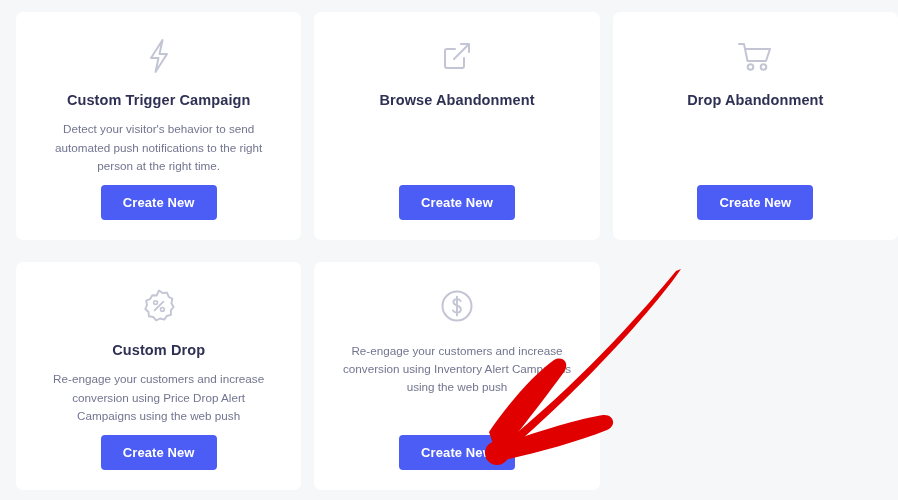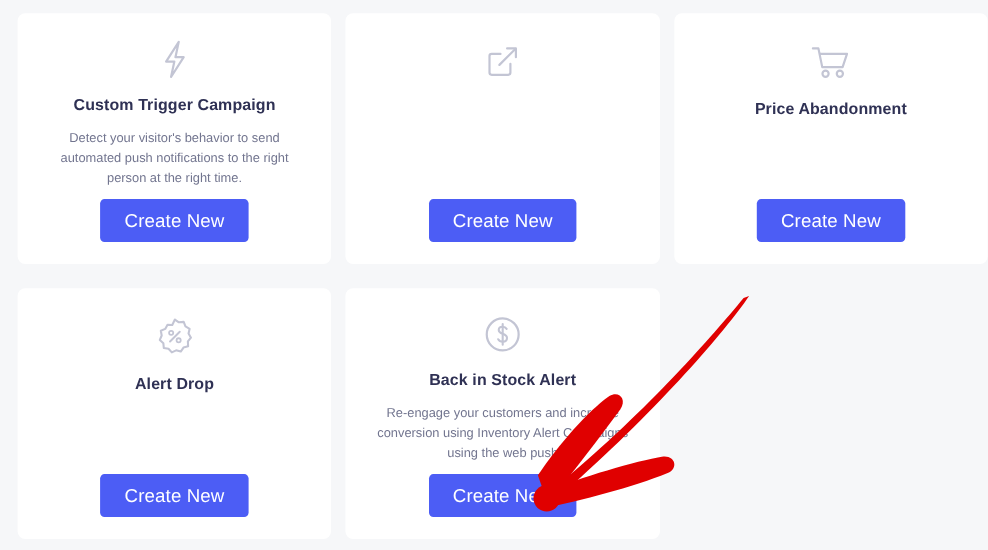--- a/index.html
+++ b/index.html
@@ -75,22 +75,22 @@
   }
 
   .card-spacer {
     flex: 1 1 auto;
     min-height: 10px;
   }
 
   .create-btn {
     background: #4c5df5;
     color: #ffffff;
-    font-size: 17px;
-    font-weight: normal;
+    font-size: 13px;
+    font-weight: bold;
     border: none;
     border-radius: 4px;
     padding: 11px 22px 11px 22px;
     cursor: pointer;
     font-family: "Liberation Sans", sans-serif;
     line-height: 1;
     letter-spacing: 0.1px;
   }
 
   #annotation-arrow {
@@ -120,60 +120,61 @@
   </div>
 
   <div class="campaign-card">
     <div class="card-icon">
       <svg width="36" height="36" viewBox="0 0 36 36" fill="none">
         <path d="M22 6 H30 V14" stroke="#c3c5d4" stroke-width="2" stroke-linecap="round" stroke-linejoin="round"></path>
         <path d="M29.5 6.5 L15 21" stroke="#c3c5d4" stroke-width="2" stroke-linecap="round"></path>
         <path d="M25 20 V28 A2 2 0 0 1 23 30 H8 A2 2 0 0 1 6 28 V13 A2 2 0 0 1 8 11 H16" stroke="#c3c5d4" stroke-width="2" stroke-linecap="round" stroke-linejoin="round" fill="none"></path>
       </svg>
     </div>
+    <h3 class="card-title">Browse Abandonment</h3>
     <div class="card-spacer"></div>
     <button class="create-btn">Create New</button>
   </div>
 
   <div class="campaign-card">
     <div class="card-icon">
       <svg width="40" height="36" viewBox="0 0 40 36" fill="none">
         <path d="M4 6 H9 L12.5 23 H31 L35 11 H11" stroke="#c3c5d4" stroke-width="2" stroke-linecap="round" stroke-linejoin="round" fill="none"></path>
         <circle cx="15.5" cy="29" r="2.8" stroke="#c3c5d4" stroke-width="2" fill="none"></circle>
         <circle cx="28.5" cy="29" r="2.8" stroke="#c3c5d4" stroke-width="2" fill="none"></circle>
       </svg>
     </div>
-    <h3 class="card-title">Price Abandonment</h3>
+    <h3 class="card-title">Drop Abandonment</h3>
     <div class="card-spacer"></div>
     <button class="create-btn">Create New</button>
   </div>
 
   <div class="campaign-card">
     <div class="card-icon">
       <svg width="38" height="38" viewBox="0 0 38 38" fill="none">
         <path d="M19 3.5 L22.6 6.0 L27.0 5.6 L28.6 9.7 L32.4 11.9 L31.4 16.2 L33.6 20 L30.8 23.4 L31.0 27.8 L26.8 29.0 L24.3 32.6 L20.1 31.5 L16.2 33.3 L13.2 30.0 L8.9 29.3 L8.5 25.0 L5.3 22.0 L7.0 18.0 L6.2 13.7 L10.2 12.0 L12.3 8.2 L16.6 8.5 Z" stroke="#c3c5d4" stroke-width="1.9" stroke-linejoin="round" fill="none"></path>
         <circle cx="15.6" cy="15.6" r="1.9" stroke="#c3c5d4" stroke-width="1.6" fill="none"></circle>
         <circle cx="22.4" cy="22.4" r="1.9" stroke="#c3c5d4" stroke-width="1.6" fill="none"></circle>
         <path d="M23.4 14.6 L14.6 23.4" stroke="#c3c5d4" stroke-width="1.8" stroke-linecap="round"></path>
       </svg>
     </div>
-    <h3 class="card-title">Alert Drop</h3>
+    <h3 class="card-title">Custom Drop</h3>
+    <p class="card-desc">Re-engage your customers and increase conversion using Price Drop Alert Campaigns using the web push</p>
     <div class="card-spacer"></div>
     <button class="create-btn">Create New</button>
   </div>
 
   <div class="campaign-card">
     <div class="card-icon">
       <svg width="38" height="38" viewBox="0 0 38 38" fill="none">
         <circle cx="19" cy="19" r="14.5" stroke="#c3c5d4" stroke-width="2" fill="none"></circle>
         <path d="M22.6 14.0 C21.7 12.6 20.4 12.1 19.0 12.1 C16.9 12.1 15.4 13.2 15.4 15.0 C15.4 19.4 22.9 17.6 22.9 22.3 C22.9 24.3 21.2 25.6 19.0 25.6 C17.2 25.6 15.7 24.9 14.9 23.4" stroke="#c3c5d4" stroke-width="1.9" stroke-linecap="round" fill="none"></path>
         <path d="M19 9.6 V28.4" stroke="#c3c5d4" stroke-width="1.9" stroke-linecap="round"></path>
       </svg>
     </div>
-    <h3 class="card-title">Back in Stock Alert</h3>
     <p class="card-desc">Re-engage your customers and increase conversion using Inventory Alert Campaigns using the web push</p>
     <div class="card-spacer"></div>
     <button class="create-btn">Create New</button>
   </div>
 
   <div class="campaign-card is-empty"></div>
 
 </div>
 
 <svg id="annotation-arrow" viewBox="0 0 898 500">

